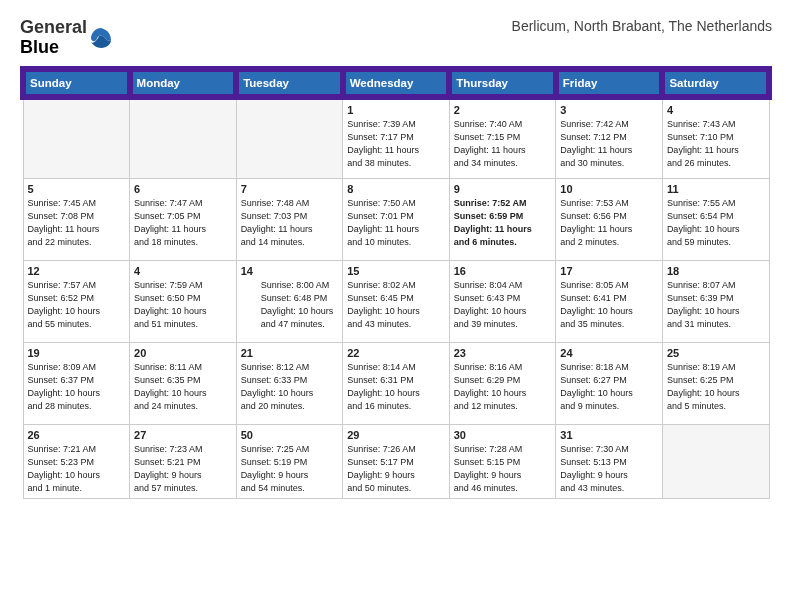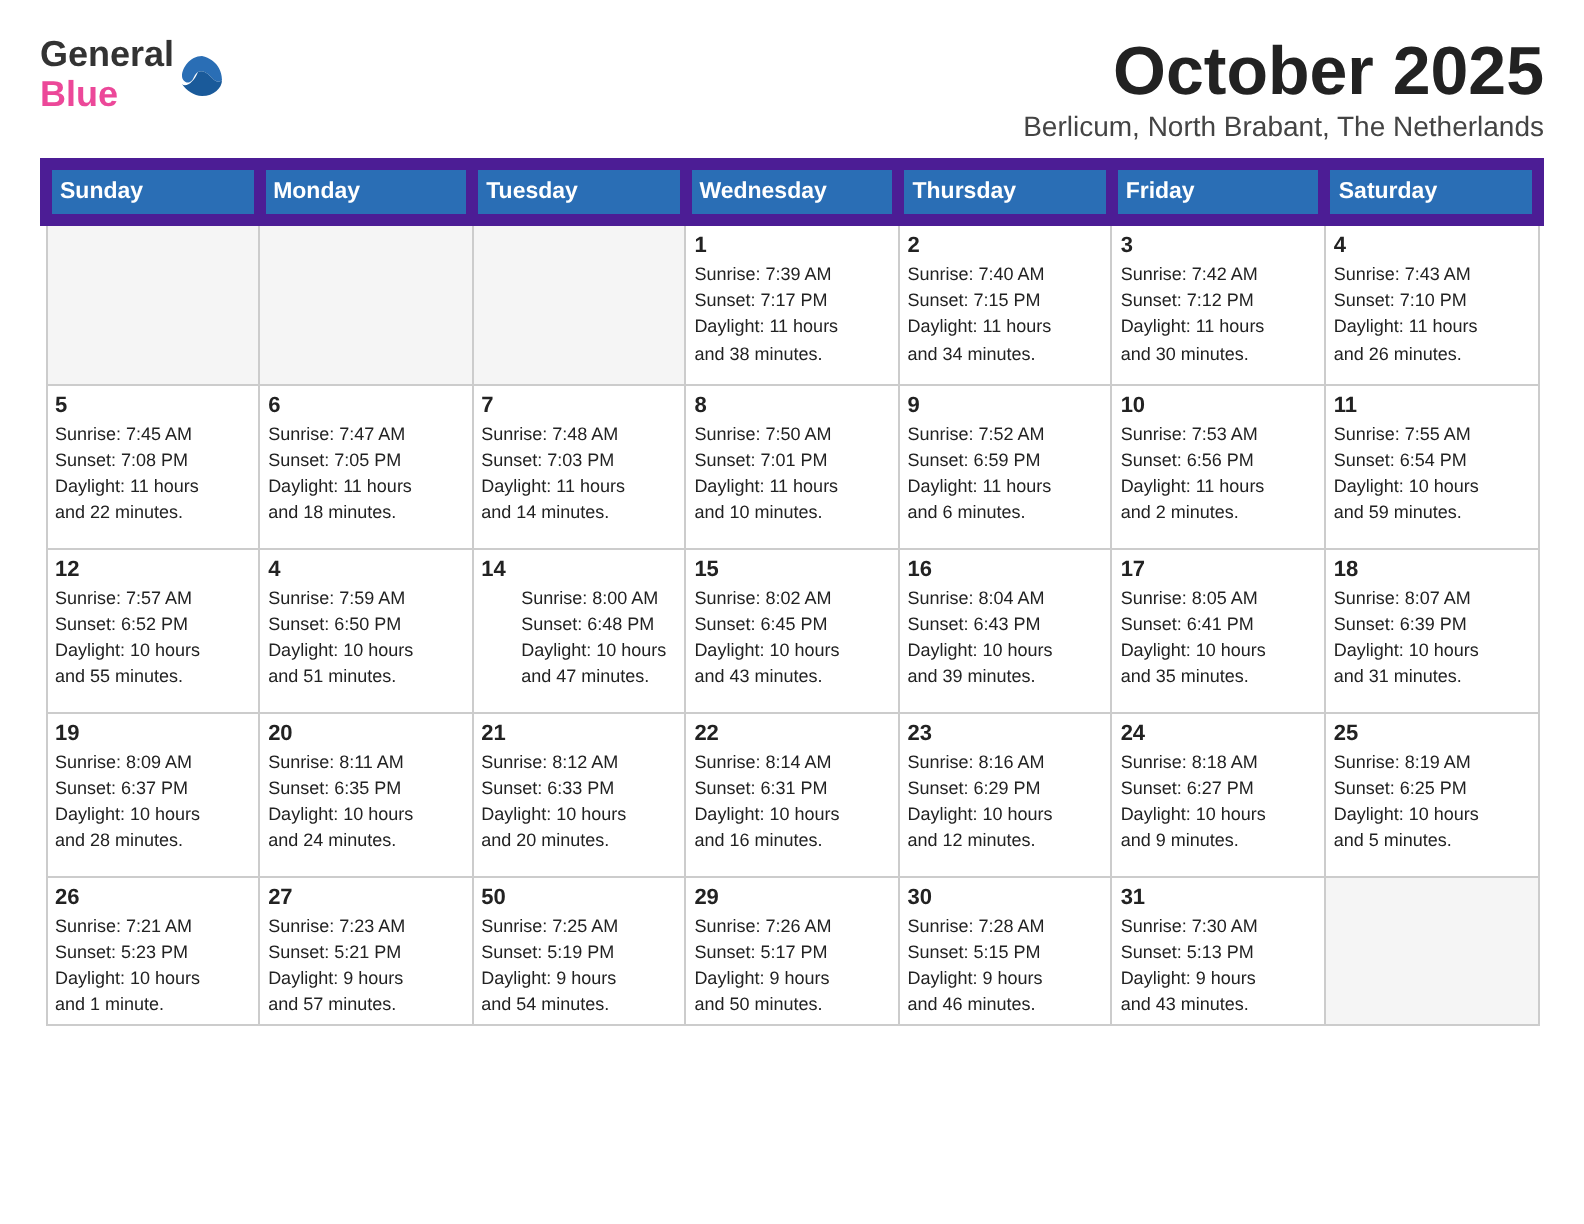--- a/index.html
+++ b/index.html
@@ -26,21 +26,21 @@
       display: flex;
       align-items: center;
       gap: 2px;
     }
     .logo-text {
       font-size: 18px;
       font-weight: bold;
       line-height: 1.1;
     }
     .logo-general { color: #333; }
-    .logo-blue { color: #ec4899; }
+    .logo-blue { color: #000000; }
     .logo-icon {
       width: 24px;
       height: 24px;
       margin-left: 2px;
     }
     .title-area {
       text-align: right;
     }
     .calendar-title {
       font-size: 34px;
@@ -104,21 +104,20 @@
           <span class="logo-general">General</span><br>
           <span class="logo-blue">Blue</span>
         </div>
         <svg class="logo-icon" viewBox="0 0 24 24" xmlns="http://www.w3.org/2000/svg">
           <path d="M12 2 C6 2 2 8 2 12 C2 14 4 16 6 15 C8 14 8 11 10 10 C12 9 14 10 16 12 C18 14 20 16 22 14 C22 10 20 4 12 2 Z" fill="#2a6eb5"></path>
           <path d="M10 10 C12 9 14 10 16 12 C18 14 20 16 22 14 C22 18 18 22 12 22 C8 22 4 19 2 16 C4 18 8 15 10 10 Z" fill="#1a5a9a"></path>
         </svg>
       </div>
     </div>
     <div class="title-area">
-      <div class="calendar-title">October 2025</div>
       <div class="calendar-subtitle">Berlicum, North Brabant, The Netherlands</div>
     </div>
   </div>
 
   <table>
     <thead>
       <tr>
         <th>Sunday</th>
         <th>Monday</th>
         <th>Tuesday</th>
@@ -186,21 +185,21 @@
           </td>
           <td>
             <span class="day-num">8</span>
             <div class="day-info" style="white-space: pre-line;">Sunrise: 7:50 AM
 Sunset: 7:01 PM
 Daylight: 11 hours
 and 10 minutes.</div>
           </td>
           <td>
             <span class="day-num">9</span>
-            <div class="day-info" style="white-space: pre-line;">Sunrise: 7:52 AM
+            <div class="day-info" style="white-space: pre-line; font-weight: bold;">Sunrise: 7:52 AM
 Sunset: 6:59 PM
 Daylight: 11 hours
 and 6 minutes.</div>
           </td>
           <td>
             <span class="day-num">10</span>
             <div class="day-info" style="white-space: pre-line;">Sunrise: 7:53 AM
 Sunset: 6:56 PM
 Daylight: 11 hours
 and 2 minutes.</div>

